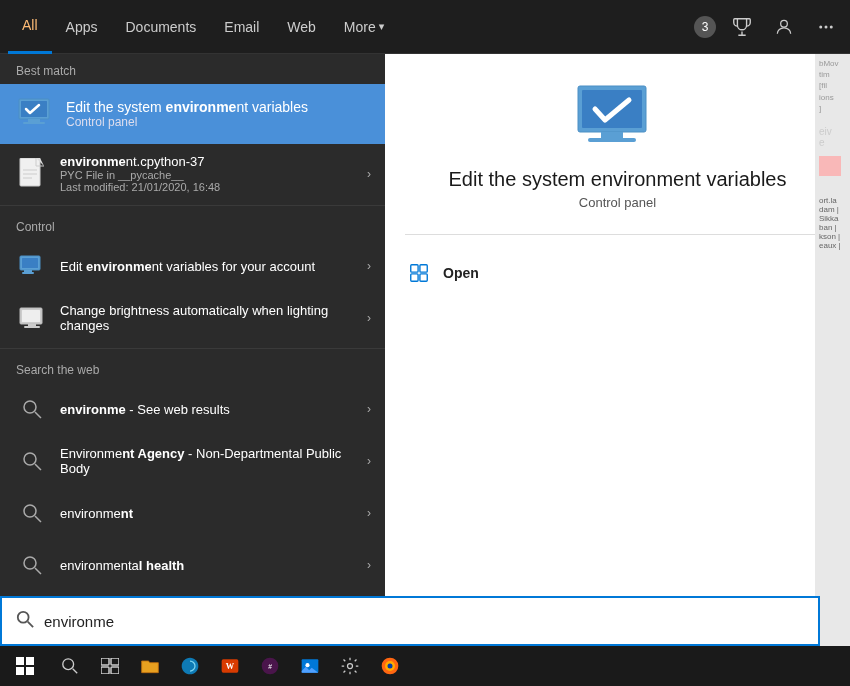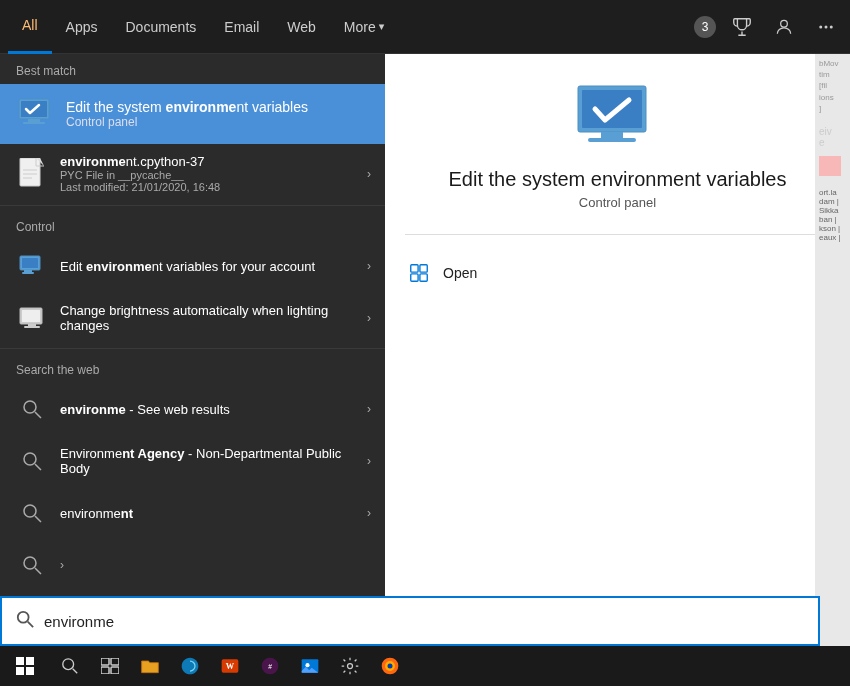--- a/index.html
+++ b/index.html
@@ -206,20 +206,21 @@
       width: 28px; height: 28px;
       display: flex; align-items: center; justify-content: center;
       margin-right: 10px;
       color: #0078d7;
       font-size: 16px;
     }
 
     .action-item .action-label {
       font-size: 14px;
       color: #222;
+      font-weight: bold;
     }
 
     
     .search-box-container {
       position: absolute;
       bottom: 40px;
       left: 0;
       width: 820px;
       height: 50px;
       background: #fff;
@@ -458,20 +459,25 @@
       <span class="chevron">›</span>
     </div>
 
     <div class="list-item">
       <div class="item-icon">
         <svg width="20" height="20" viewBox="0 0 20 20" fill="none" stroke="#aaa" stroke-width="1.5">
           <circle cx="8" cy="8" r="6"></circle>
           <line x1="13" y1="13" x2="19" y2="19"></line>
         </svg>
       </div>
+      <div class="item-content">
+        <div class="item-title">
+          environmenta<strong>l health</strong>
+        </div>
+      </div>
       <span class="chevron">›</span>
     </div>
 
   </div>
 
   <div class="right-panel">
 
     <div>
       <svg width="90" height="80" viewBox="0 0 90 80">
         <rect x="5" y="2" width="68" height="46" rx="2" fill="#5a9fd4" stroke="#4a8fc4" stroke-width="1"></rect>
@@ -497,21 +503,21 @@
       </div>
       <span class="action-label">Open</span>
     </div>
   </div>
 
   <div class="browser-side">
     <div style="padding: 4px; font-size: 9px; color: #888; overflow: hidden;">
       <div style="color: #999; font-size: 8px; line-height: 1.4;">bMov<br>tim<br>[fil<br>ions<br>]</div>
       <div style="margin-top: 12px; color: #ccc; font-size: 10px;">eiv<br>e</div>
       <div style="margin-top: 8px; background: #f9b8b8; height: 20px; width: 22px;"></div>
-      <div style="margin-top: 12px; color: #666; font-size: 8px;">ort.la<br>dam |<br>Sikka<br>ban |<br>kson |<br>eaux |</div>
+      <div style="margin-top: 20px; color: #666; font-size: 8px;">ort.la<br>dam |<br>Sikka<br>ban |<br>kson |<br>eaux |</div>
     </div>
   </div>
 
 </div>
 
 <div class="search-box-container">
   <span class="search-icon">
     <svg width="18" height="18" viewBox="0 0 20 20" fill="none" stroke="#555" stroke-width="2">
       <circle cx="8" cy="8" r="6"></circle>
       <line x1="13" y1="13" x2="19" y2="19"></line>

